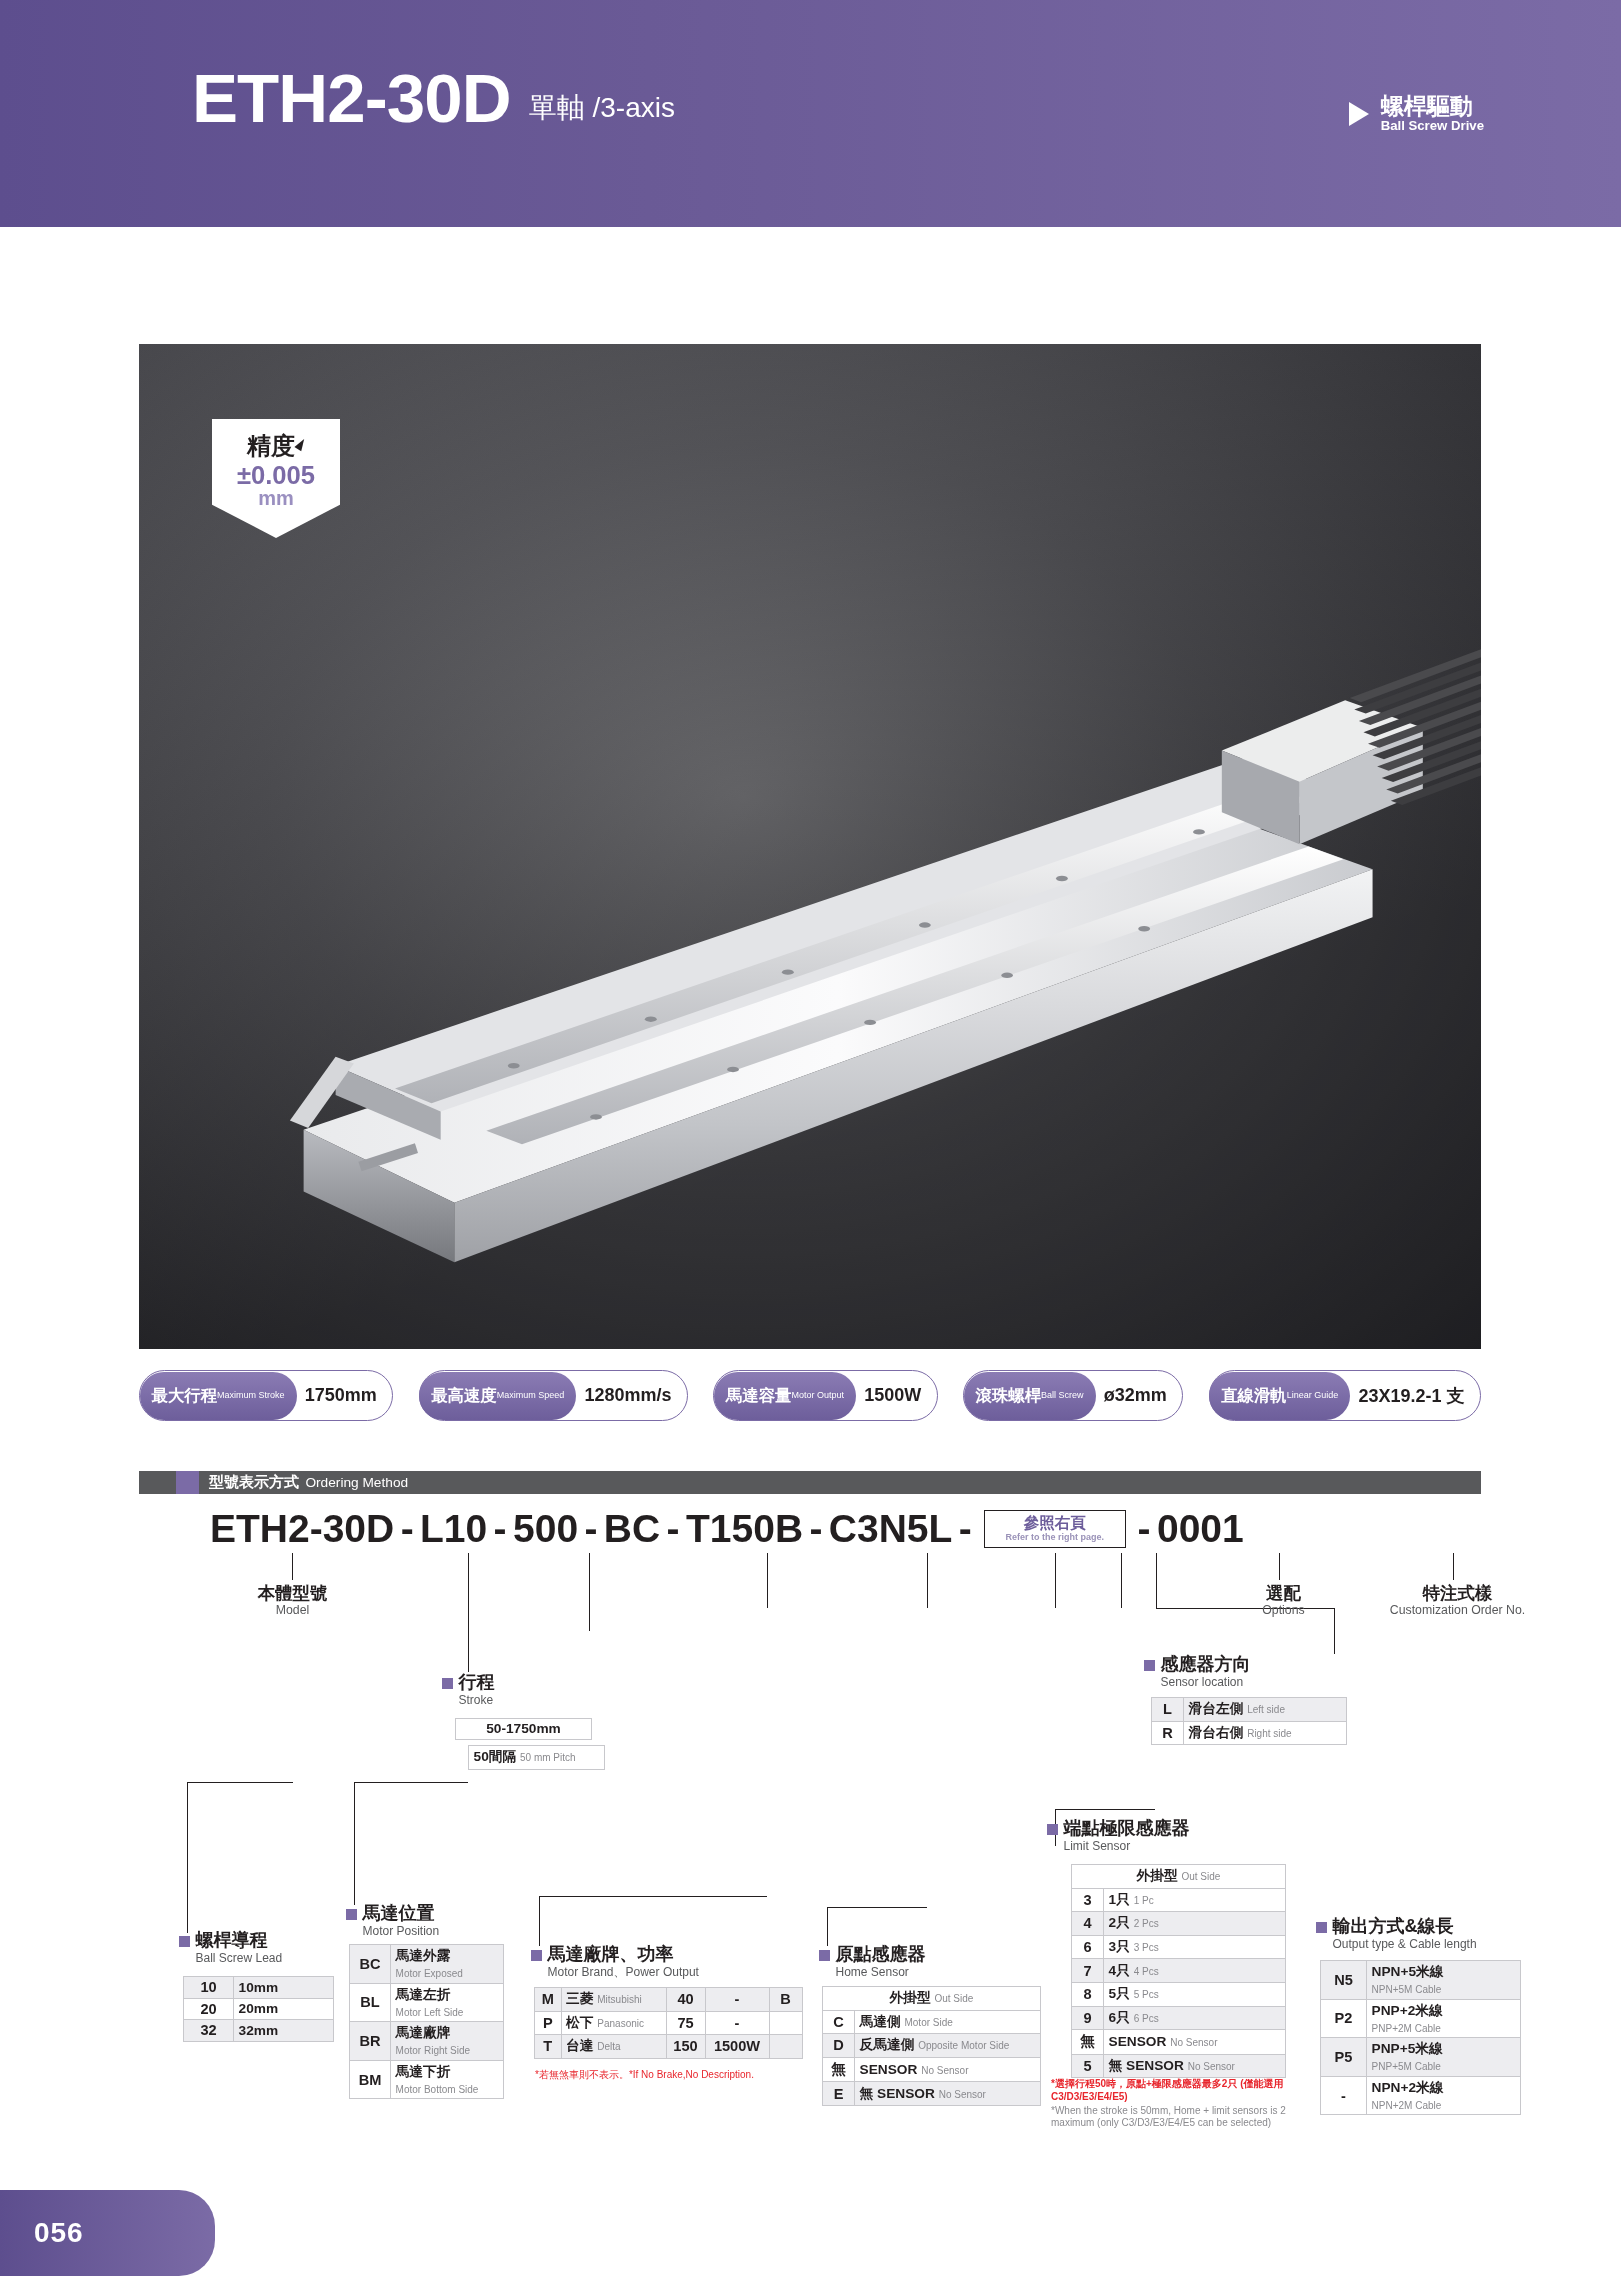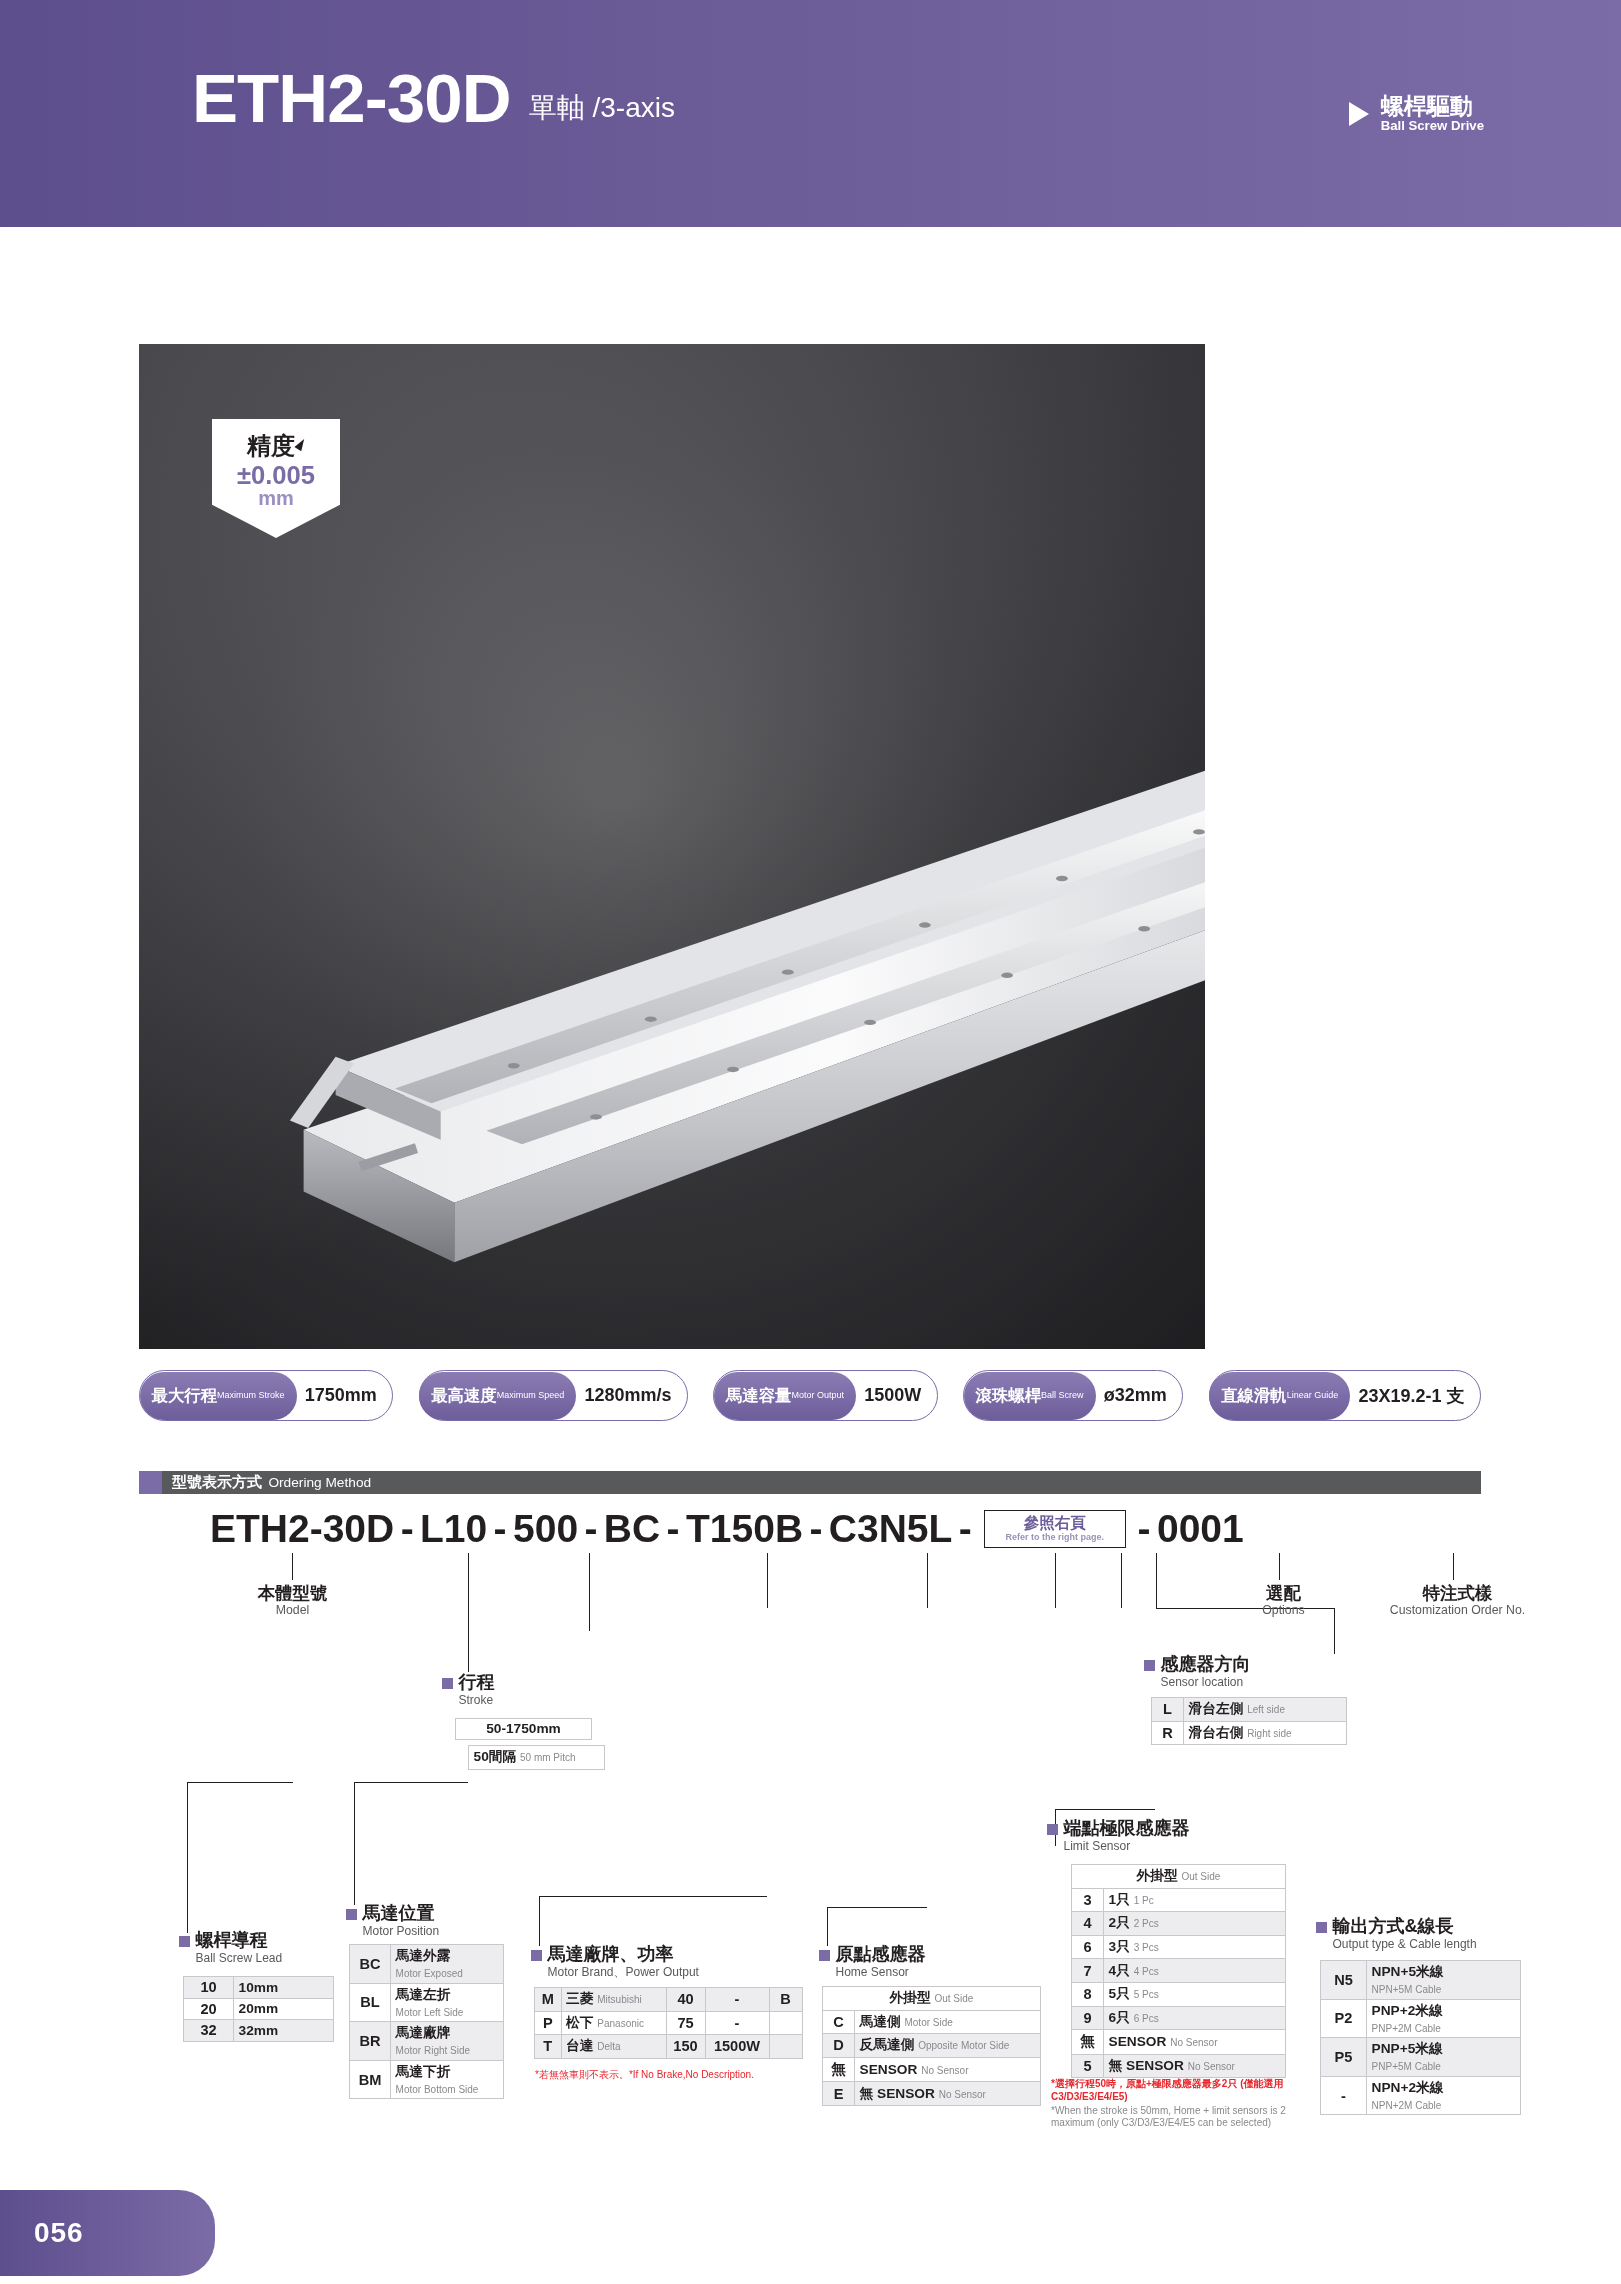--- a/index.html
+++ b/index.html
@@ -55,21 +55,21 @@
     border-left: 20px solid #ffffff;
     margin-right: 12px;
   }
   .drive-cn { font-size: 23px; font-weight: bold; color: #ffffff; line-height: 1.05; }
   .drive-en { font-size: 13.2px; font-weight: bold; color: #ffffff; line-height: 1.2; }
 
   
   .product-photo {
     position: absolute;
     left: 139px; top: 344px;
-    width: 1066px; height: 1005px;
+    width: 1342px; height: 1005px;
     background: radial-gradient(ellipse at 45% 45%, #7a7a7e 0%, #525257 45%, #2e2e33 100%);
     overflow: hidden;
   }
   .photo-grad-overlay {
     position: absolute; inset: 0;
     background: linear-gradient(160deg, rgba(255,255,255,0.07) 0%, rgba(0,0,0,0.35) 70%);
   }
   
   .acc-badge {
     position: absolute;
@@ -132,20 +132,21 @@
   .pill-val { font-size: 18px; font-weight: bold; color: #231f20; white-space: nowrap; }
 
   
   .section-bar {
     position: absolute;
     left: 139px; top: 1471px;
     width: 1342px; height: 23px;
     background: #58595b;
     display: flex;
     align-items: center;
+    padding-left: 37px;
   }
   .section-bar .sq {
     width: 23px; height: 23px;
     background: #7b6ba6;
     margin-right: 10px;
   }
   .section-cn { font-size: 15px; font-weight: bold; color: #ffffff; }
   .section-en { font-size: 13.7px; color: #ffffff; margin-left: 6.4px; }
 
   

